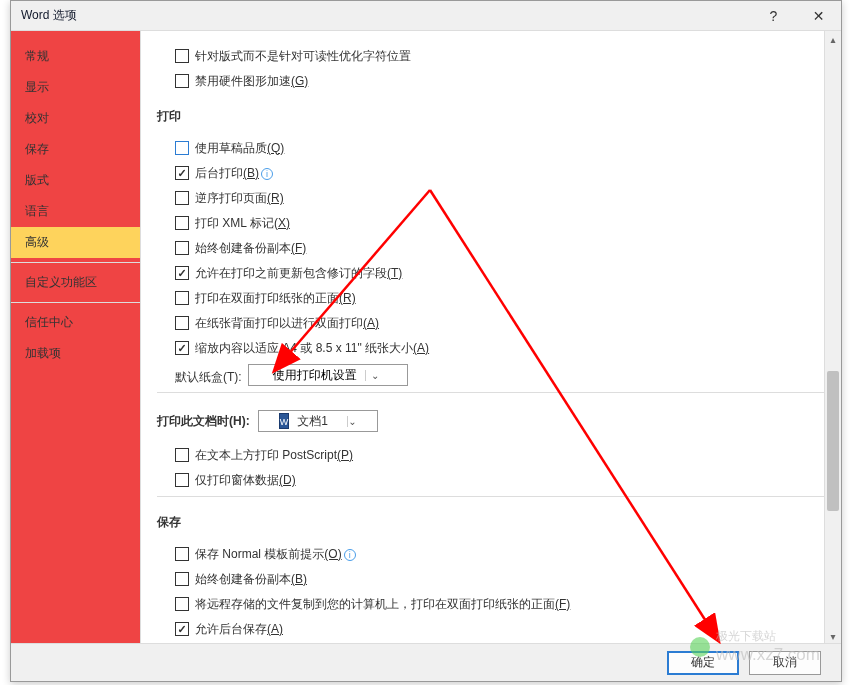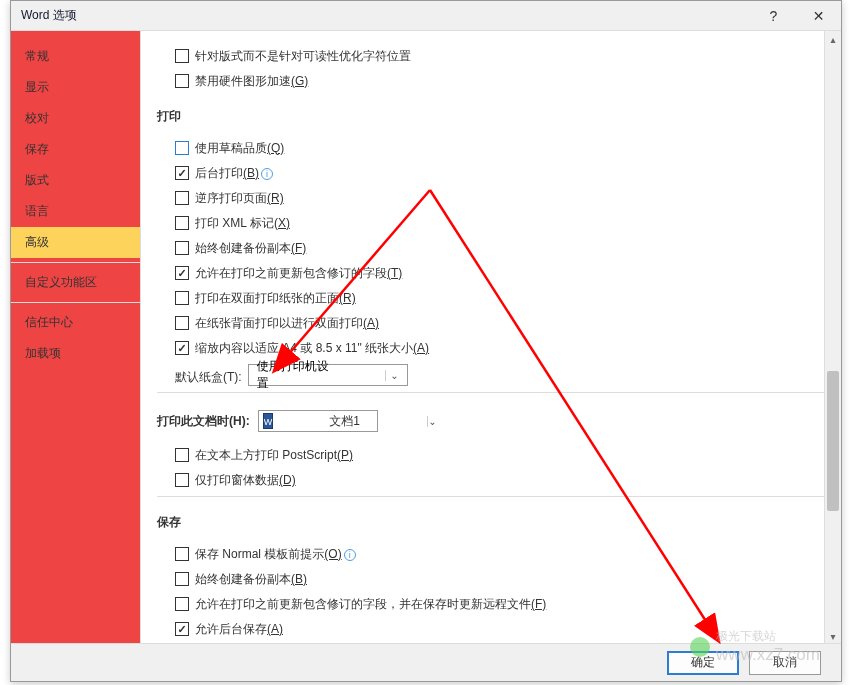--- a/index.html
+++ b/index.html
@@ -149,23 +149,22 @@
       display: flex;
       align-items: center;
       gap: 8px;
     }
     .dropdown {
       display: inline-flex;
       align-items: center;
       border: 1px solid #999;
       background: #fff;
       height: 22px;
-      padding: 0 4px;
+      padding: 0 20px;
       position: relative;
-      gap: 48px;
     }
     .dropdown-arrow {
       width: 20px;
       text-align: center;
       border-left: 1px solid #ccc;
       margin-left: 4px;
       font-size: 10px;
       color: #555;
     }
     .dropdown-text {
@@ -376,21 +375,21 @@
         <div class="check-row">
           <span class="checkbox"></span>
           <span class="check-label"><span>保存 Normal 模板前提示</span><span class="u">(O)</span><span class="info-icon">i</span></span>
         </div>
         <div class="check-row">
           <span class="checkbox"></span>
           <span class="check-label"><span>始终创建备份副本</span><span class="u">(B)</span></span>
         </div>
         <div class="check-row">
           <span class="checkbox"></span>
-          <span class="check-label"><span>允许在打印之前更新包含修订的字段，并在保存时更新远程文件</span><span class="u">(F)</span></span>
+          <span class="check-label"><span>将远程存储的文件复制到您的计算机上，打印在双面打印纸张的正面</span><span class="u">(F)</span></span>
         </div>
         <div class="check-row">
           <span class="checkbox checked"></span>
           <span class="check-label"><span>允许后台保存</span><span class="u">(A)</span></span>
         </div>
 
       </div>
 
       <div class="content-scroll">
         <div class="scroll-arrow up">▴</div>

